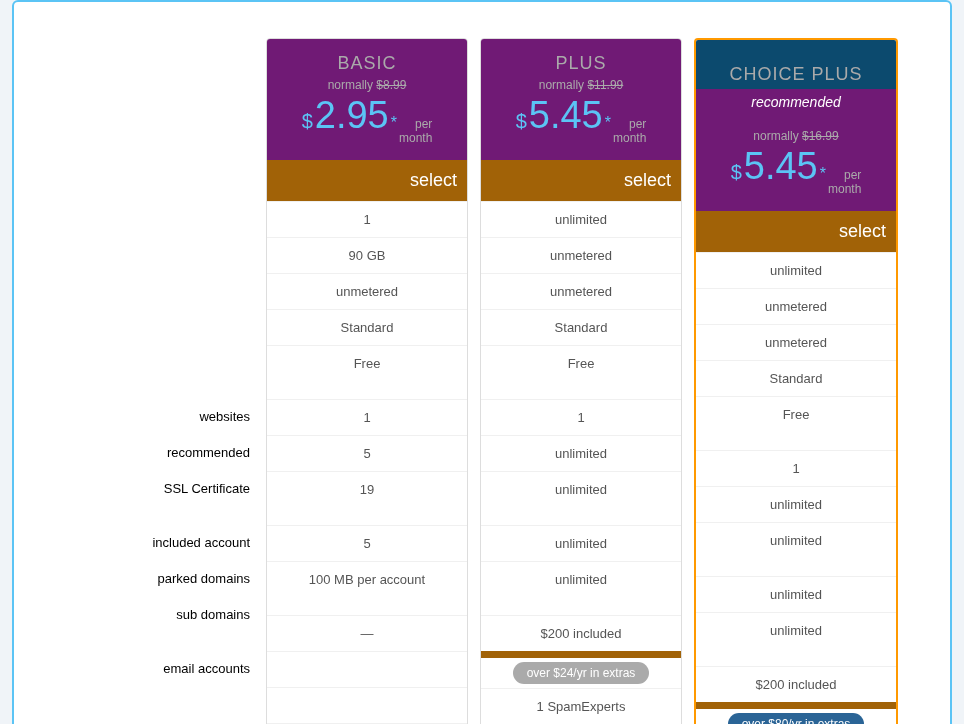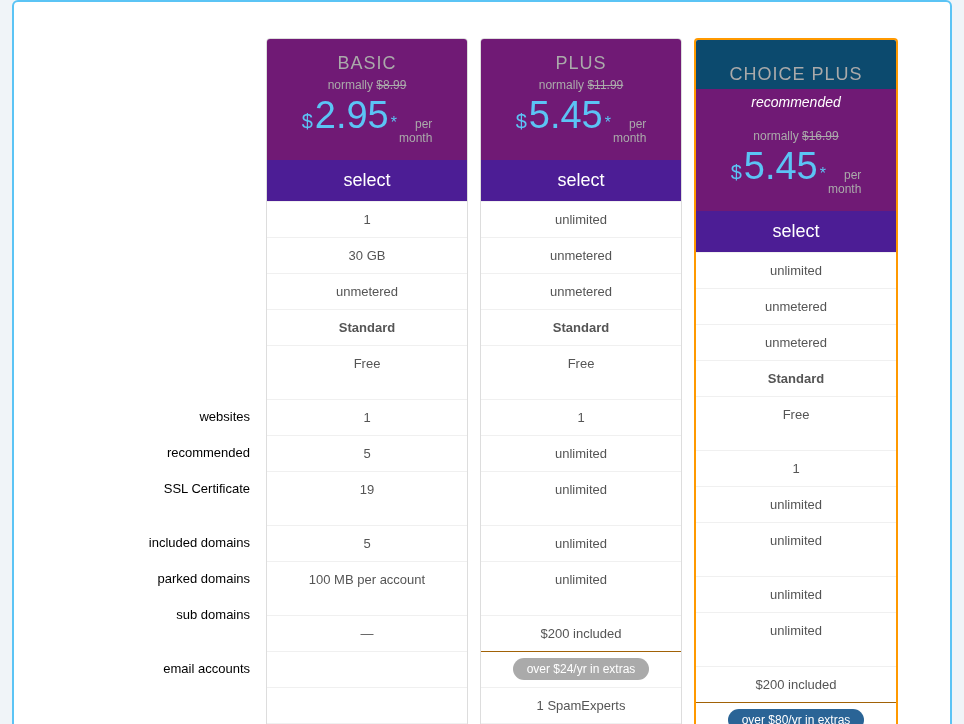--- a/index.html
+++ b/index.html
@@ -116,23 +116,23 @@
       font-size: 16px;
       color: #5bc4f5;
     }
     .price-per {
       font-size: 12px;
       color: #aaa;
       line-height: 1.2;
       text-align: right;
     }
     .select-btn {
-      background: #4c1d95;
+      background: #a16207;
       color: #fff;
-      text-align: center;
+      text-align: right;
       padding: 10px;
       font-size: 18px;
       cursor: pointer;
       margin: 0;
     }
     .features-col {
       display: flex;
       flex-direction: column;
     }
     .feature-cell {
@@ -143,27 +143,27 @@
       font-size: 13px;
       color: #555;
       border-top: 1px solid #f0f0f0;
       text-align: center;
       padding: 0 8px;
     }
     .feature-cell.spacer-cell {
       height: 18px;
       border-top: none;
     }
-    .feature-cell.bold { font-weight: bold; }
+    .feature-cell.bold { font-weight: normal; }
     .extras-cell {
       min-height: 36px;
       display: flex;
       align-items: center;
       justify-content: center;
-      border-top: 1px solid #a16207;
+      border-top: 7px solid #a16207;
       font-size: 13px;
       color: #555;
       padding: 4px 8px;
     }
     .badge-gray {
       background: #aaa;
       color: #fff;
       border-radius: 12px;
       padding: 4px 14px;
       font-size: 12px;
@@ -191,21 +191,21 @@
 <div class="outer-border">
   <div class="pricing-wrapper">
 
     <div class="labels-col">
 
       <div style="height: 180px;"></div>
       <div class="label-row">websites</div>
       <div class="label-row">recommended</div>
       <div class="label-row">SSL Certificate</div>
       <div class="label-row spacer"></div>
-      <div class="label-row">included domains</div>
+      <div class="label-row">included account</div>
       <div class="label-row">parked domains</div>
       <div class="label-row">sub domains</div>
       <div class="label-row spacer"></div>
       <div class="label-row">email accounts</div>
 
     </div>
 
     <div class="plans-area">
 
       <div class="plan-col">
@@ -217,21 +217,21 @@
           <div class="price-row">
             <span class="price-dollar">$</span>
             <span class="price-amount">2.95</span>
             <span class="price-asterisk">*</span>
             <span class="price-per">per<br>month</span>
           </div>
         </div>
         <div class="select-btn">select</div>
         <div class="features-col">
           <div class="feature-cell">1</div>
-          <div class="feature-cell">30 GB</div>
+          <div class="feature-cell">90 GB</div>
           <div class="feature-cell">unmetered</div>
           <div class="feature-cell bold">Standard</div>
           <div class="feature-cell">Free</div>
           <div class="feature-cell spacer-cell"></div>
           <div class="feature-cell">1</div>
           <div class="feature-cell">5</div>
           <div class="feature-cell">19</div>
           <div class="feature-cell spacer-cell"></div>
           <div class="feature-cell">5</div>
           <div class="feature-cell">100 MB per account</div>

